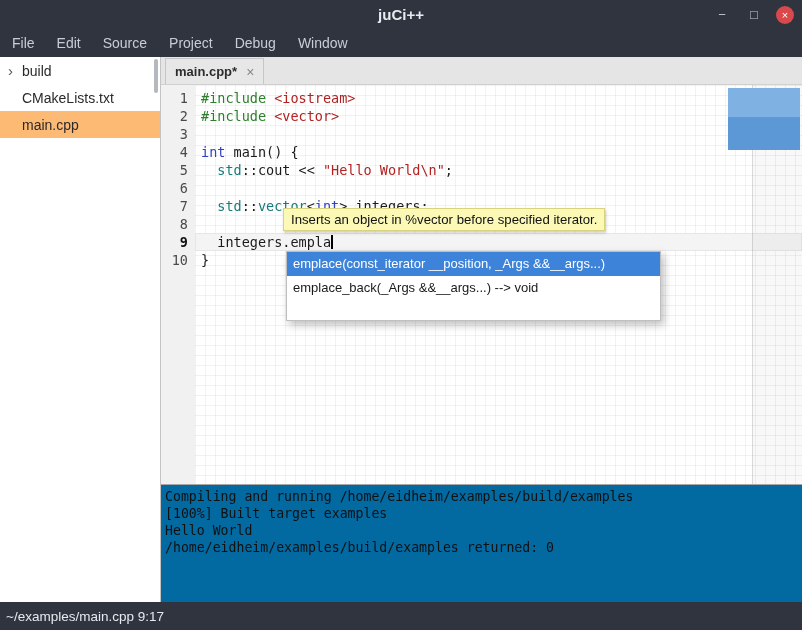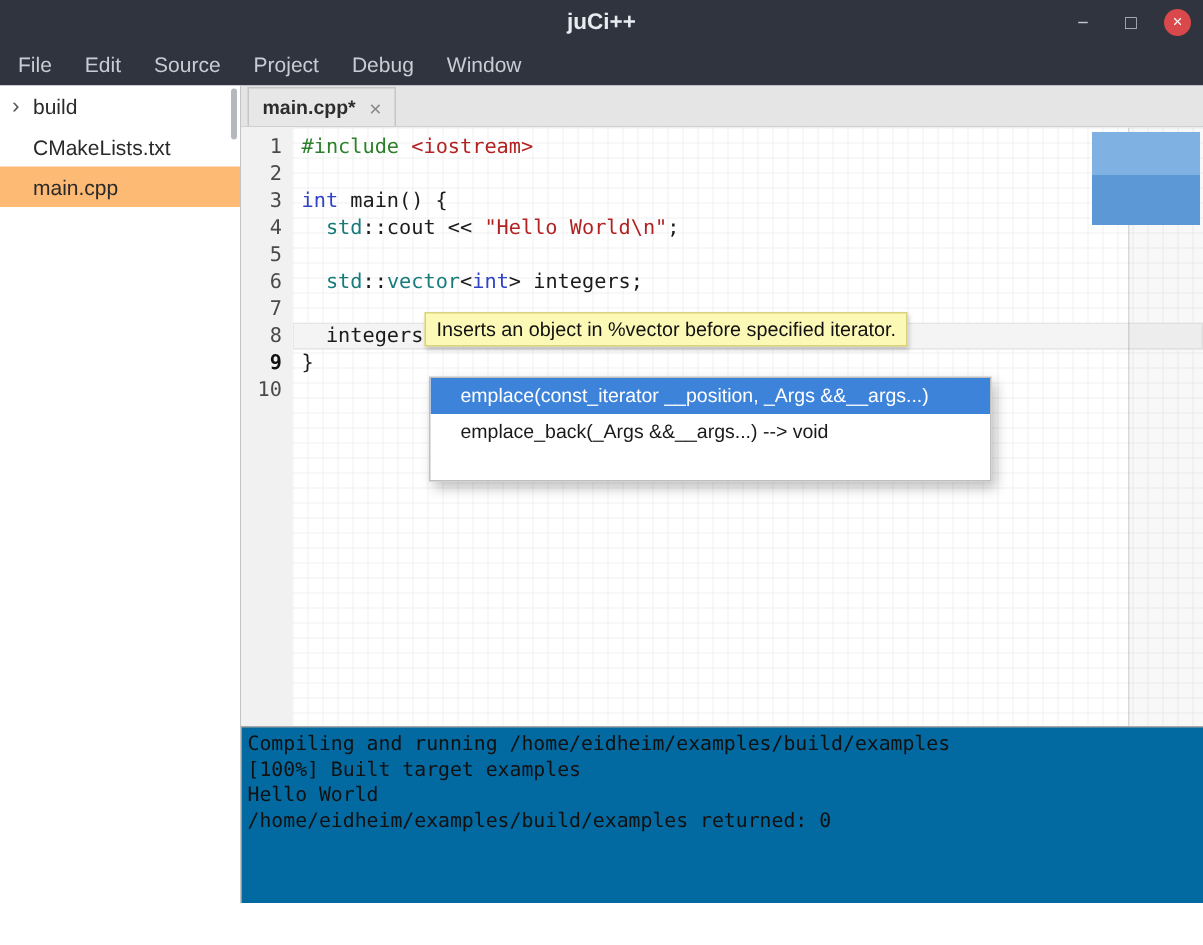--- a/index.html
+++ b/index.html
@@ -83,21 +83,21 @@
   .tooltip {
     position:absolute; left:122px; top:123px; height:23px;
     background:#fcf9b6; border:1px solid #d9d27e; box-shadow:1px 2px 3px rgba(0,0,0,0.2);
     display:flex; align-items:center; padding:0 7px; font-size:13.2px; color:#111; white-space:pre;
   }
   .completion {
     position:absolute; left:125px; top:166px; width:375px; height:70px;
     background:#ffffff; border:1px solid #bfbfbf; box-shadow:3px 4px 8px rgba(0,0,0,0.25);
     overflow:hidden;
   }
-  .comp-row { height:24px; line-height:24px; padding:0 20px; font-size:13px; color:#1a1a1a; white-space:pre; }
+  .comp-row { height:24px; line-height:24px; padding:0 6px; font-size:13px; color:#1a1a1a; white-space:pre; }
   .comp-row.selected { background:#3d83d9; color:#ffffff; }
   
   .console {
     position:absolute; left:161px; top:484px; width:641px; height:118px;
     background:#0369a1; border-top:1px solid #a8a8a8; padding:3px 4px;
     font-family:"DejaVu Sans Mono", monospace; font-size:13.2px; color:#111;
   }
   .console-line { height:17px; line-height:17px; white-space:pre; }
   
   .statusbar {
@@ -164,20 +164,21 @@
         <div class="gutter-line">6</div>
         <div class="gutter-line">7</div>
         <div class="gutter-line">8</div>
         <div class="gutter-line current">9</div>
         <div class="gutter-line">10</div>
       </div>
     <div class="code" id="code">
       <div class="margin-shade"></div>
       <div class="right-margin"></div>
     <div class="code-line"><span class="c-pp">#include</span><span class="c-plain"> </span><span class="c-str">&lt;iostream&gt;</span></div>
+        <div class="code-line"><span class="c-pp">#include</span><span class="c-plain"> </span><span class="c-str">&lt;vector&gt;</span></div>
         <div class="code-line"></div>
         <div class="code-line"><span class="c-kw">int</span><span class="c-plain"> main() {</span></div>
         <div class="code-line"><span class="c-plain">  </span><span class="c-ns">std</span><span class="c-plain">::cout &lt;&lt; </span><span class="c-str">"Hello World\n"</span><span class="c-plain">;</span></div>
         <div class="code-line"></div>
         <div class="code-line"><span class="c-plain">  </span><span class="c-ns">std</span><span class="c-plain">::</span><span class="c-ns">vector</span><span class="c-plain">&lt;</span><span class="c-kw">int</span><span class="c-plain">&gt; integers;</span></div>
         <div class="code-line"></div>
         <div class="code-line current-line"><span class="c-plain">  integers.empla</span><span class="caret"></span></div>
         <div class="code-line"><span class="c-plain">}</span></div>
       </div>
     <div class="scroll-thumb"></div>
@@ -188,14 +189,17 @@
       </div>
   </div>
 
   <div class="console" id="console">
       <div class="console-line">Compiling and running /home/eidheim/examples/build/examples</div>
       <div class="console-line">[100%] Built target examples</div>
       <div class="console-line">Hello World</div>
       <div class="console-line">/home/eidheim/examples/build/examples returned: 0</div>
     </div>
 
+  <div class="statusbar">
+    <span>~/examples/main.cpp 9:17</span>
+  </div>
 
 </div>
 
 </body></html>

